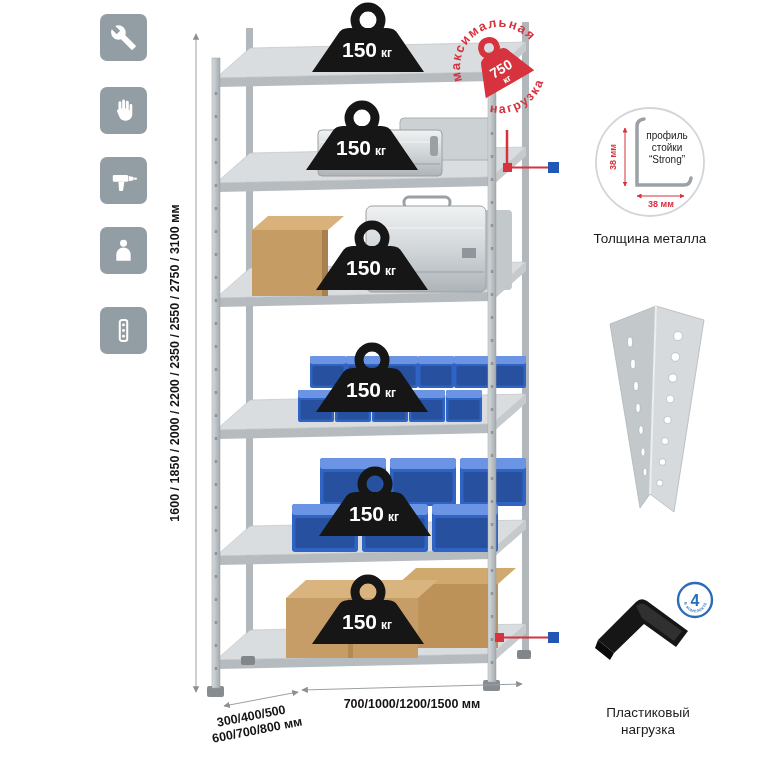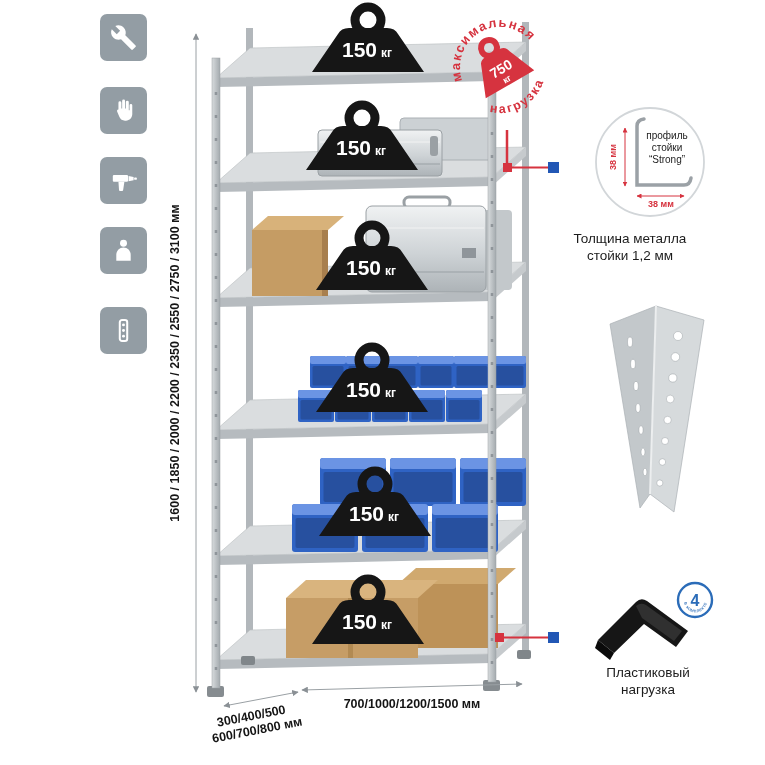--- a/index.html
+++ b/index.html
@@ -327,22 +327,21 @@
     </g>
     <g>
       <circle cx="695" cy="600" r="17" fill="#ffffff" stroke="#2b6cb8" stroke-width="2.4"></circle>
       <text class="badge4" x="695" y="606" text-anchor="middle">4</text>
       <text class="badgeArcTxt">
         <textPath href="#badgeArc" startOffset="50%" text-anchor="middle">в комплекте</textPath>
       </text>
     </g>
   </svg>
 
-  <div class="caption" style="left:548px;top:230px">
+  <div class="caption" style="left:568px;top:230px">
     <div>Толщина металла</div>
-    <div>стойки 1,2 мм</div>
   </div>
-  <div class="caption" style="left:566px;top:664px">
+  <div class="caption" style="left:566px;top:704px">
     <div>Пластиковый</div>
     <div>нагрузка</div>
   </div>
 
 </div>
 
 </body></html>

